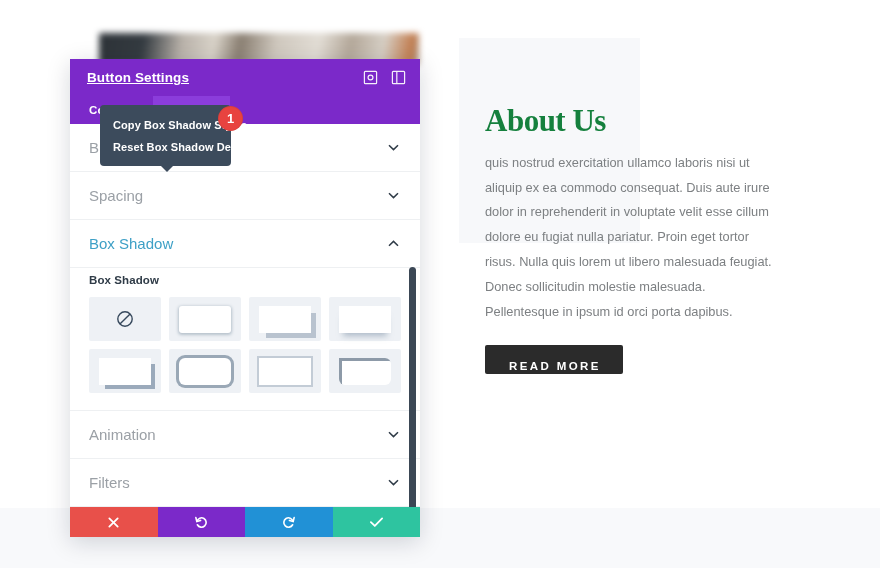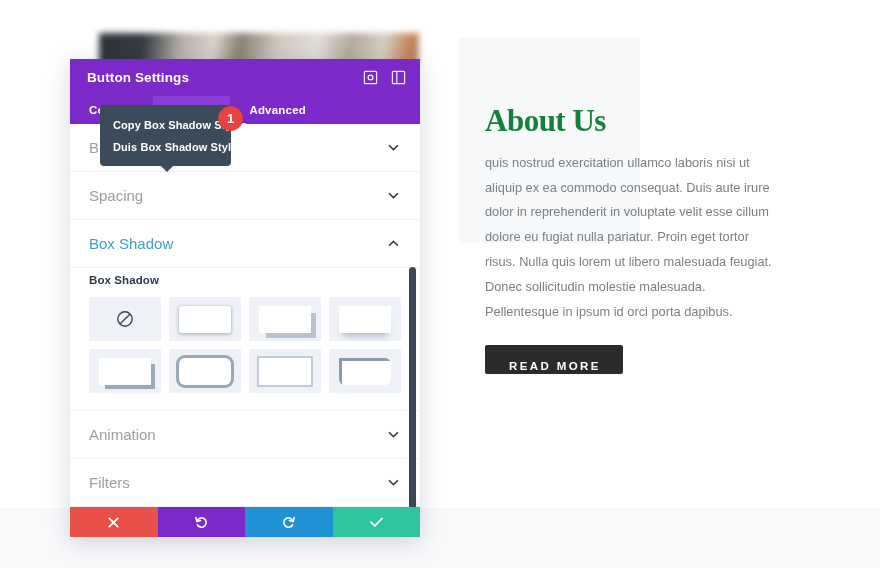--- a/index.html
+++ b/index.html
@@ -113,20 +113,21 @@
     align-items: center;
     padding: 0 12px 0 17px;
   }
 
   .panel-title {
     color: #ffffff;
     font-size: 13.5px;
     font-weight: bold;
     letter-spacing: 0.1px;
     flex: 1;
+    text-decoration: underline;
   }
 
   .hdr-icon {
     width: 19px;
     height: 19px;
     margin-left: 9px;
     display: flex;
     align-items: center;
     justify-content: center;
     cursor: pointer;
@@ -343,21 +344,20 @@
         <svg width="15" height="15" viewBox="0 0 16 16" fill="none" stroke="#ffffff" stroke-width="1.3">
           <rect x="1.5" y="1.5" width="13" height="13" rx="1"></rect>
           <line x1="6.2" y1="1.5" x2="6.2" y2="14.5"></line>
         </svg>
       </div>
     </div>
 
     <div class="panel-tabs">
       <div class="tab">Content</div>
       <div class="tab active">Design</div>
-      <div class="tab">Advanced</div>
     </div>
 
     <div class="panel-body">
 
       <div class="section-row">
         <span class="label">Button</span>
         <span class="chev">
           <svg width="11" height="7" viewBox="0 0 11 7" fill="none" stroke="currentColor" stroke-width="1.5">
               <path d="M1 1.2 L5.5 5.6 L10 1.2"></path>
             </svg>
@@ -461,18 +461,18 @@
       <div class="action-btn ab-save">
         <svg width="15" height="14" viewBox="0 0 16 14" fill="none" stroke="#ffffff" stroke-width="1.9" stroke-linecap="round" stroke-linejoin="round">
           <polyline points="2,7.2 6.2,11.2 14,3.2"></polyline>
         </svg>
       </div>
     </div>
   </div>
 
   <div class="ctx-menu">
     <div class="ctx-item">Copy Box Shadow Styles</div>
-    <div class="ctx-item">Duis Box Shadow Styles</div>
+    <div class="ctx-item">Reset Box Shadow Design</div>
     <div class="ctx-arrow"></div>
     <div class="ctx-badge">1</div>
   </div>
 
 </div>
 
 </body></html>

